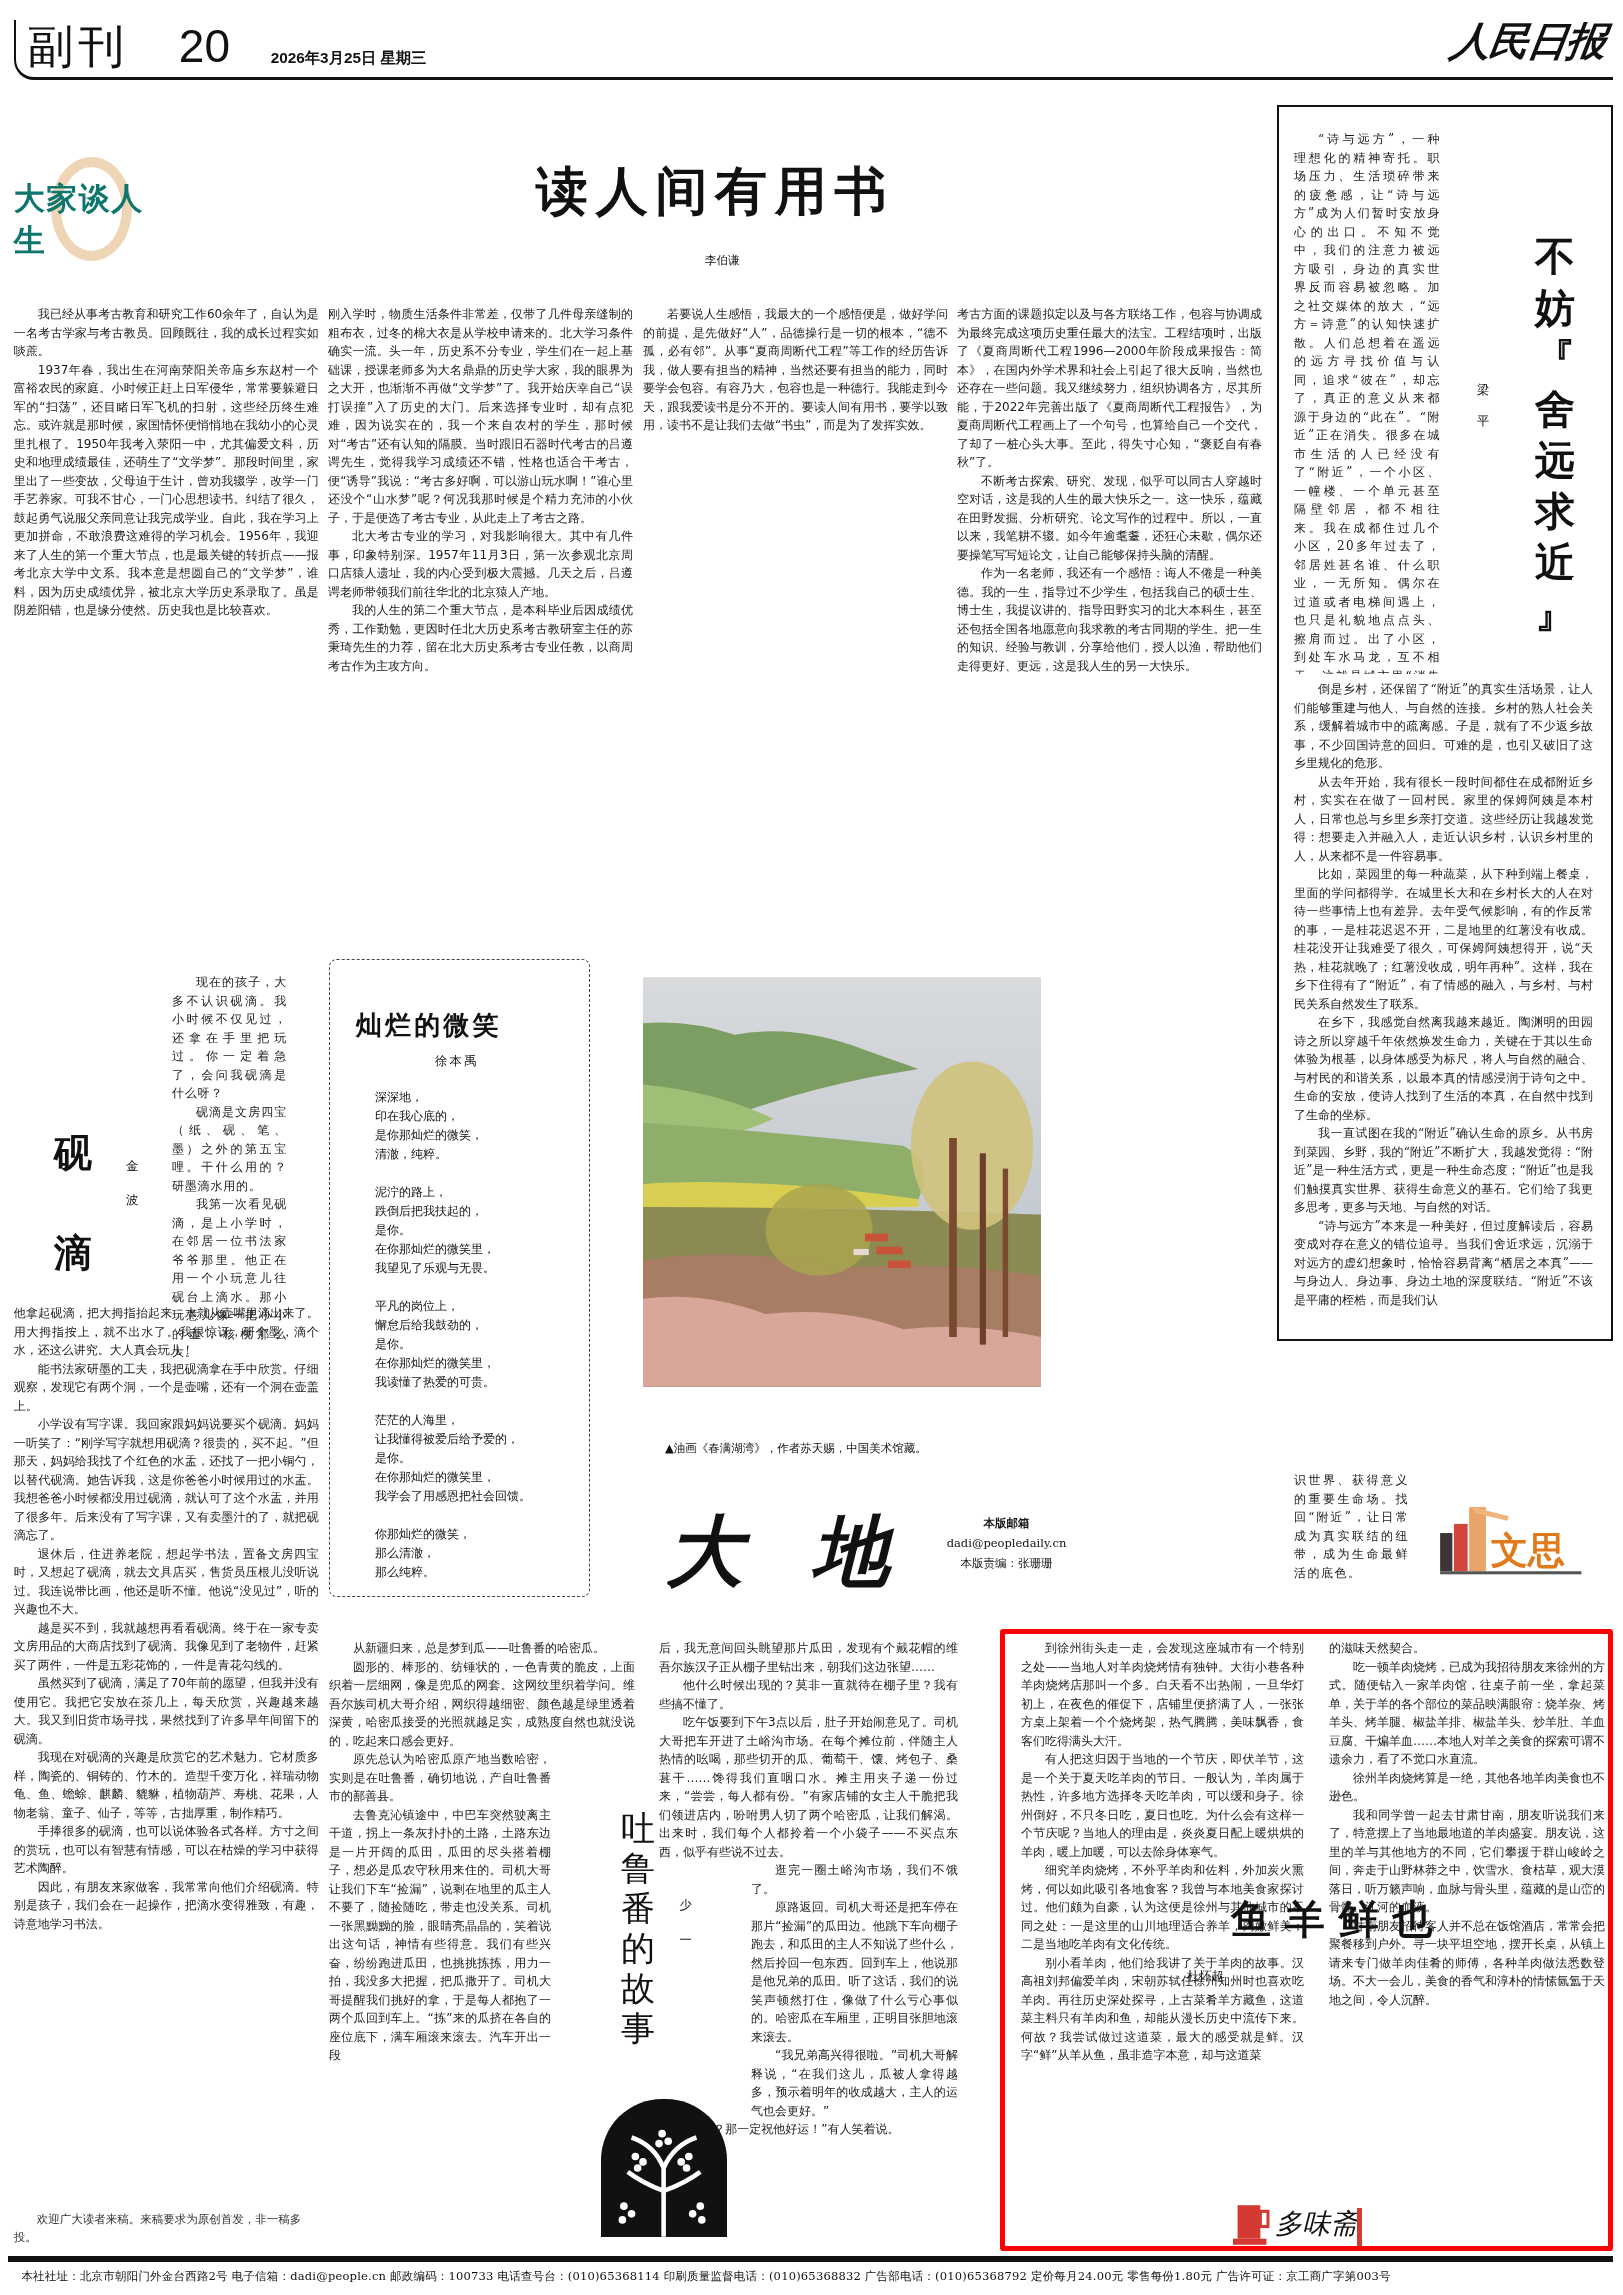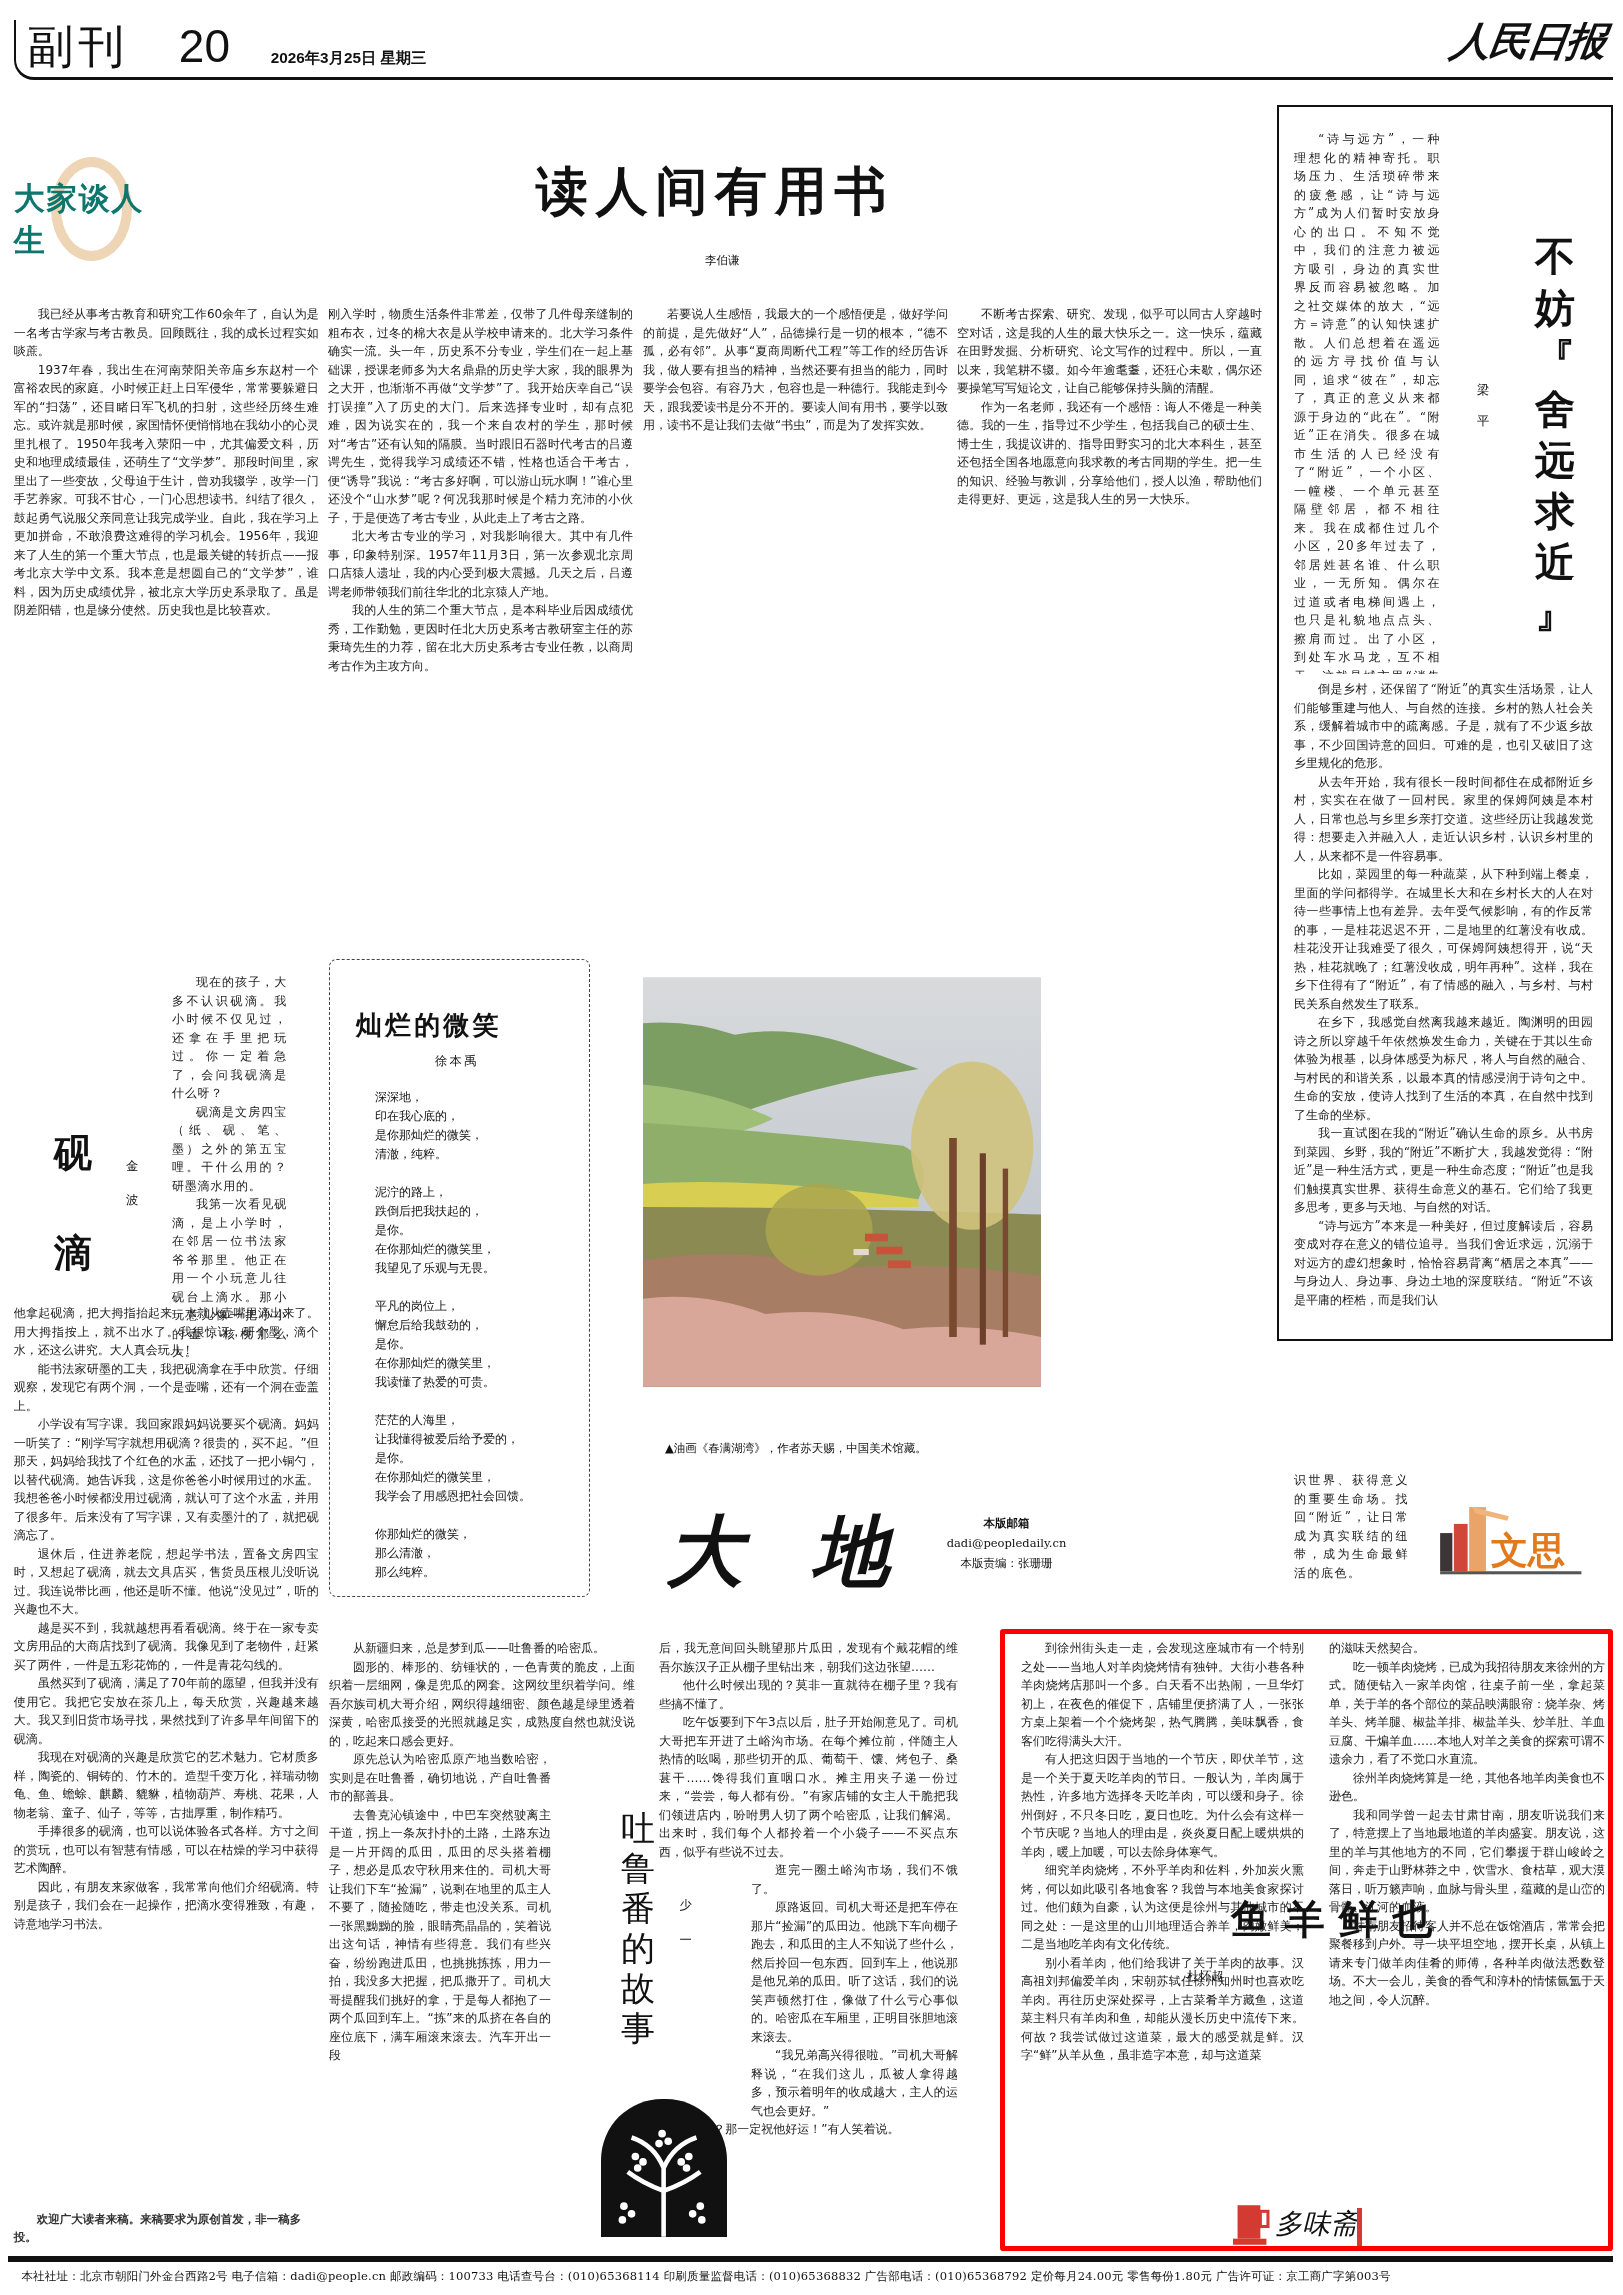--- a/index.html
+++ b/index.html
@@ -33,21 +33,21 @@
   #essay-top { left:1294px; top:130px; width:147px; font-family:"DejaVu Serif",serif; }
   #essay-full { left:1294px; top:680px; width:299px; font-family:"DejaVu Serif",serif; }
   #essay-bot { left:1294px; top:1471px; width:115px; font-family:"DejaVu Serif",serif; }
   #wensi-logo { left:1440px; top:1501px; width:153px; height:84px; }
 
   
   #yandi-title { left:50px; top:1103px; width:46px; font-size:38px; font-weight:bold; line-height:100px; font-family:"DejaVu Serif",serif; text-align:center; }
   #yandi-author { left:123px; top:1149px; width:18.4px; font-size:12.3px; line-height:34px; text-align:center; }
   #yandi-side { left:172px; top:973px; width:115px; }
   #yandi-full { left:13.8px; top:1304px; width:305px; }
-  #reader-note { left:13.8px; top:2210px; width:305px; font-family:"DejaVu Serif",serif; font-size:11.5px; line-height:18.4px; color:#333;font-weight:bold; }
+  #reader-note { left:13.8px; top:2210px; width:305px; font-family:"DejaVu Serif",serif; font-size:11.5px; line-height:18.4px; color:#333; }
 
   
   #poem-box { left:329px; top:959px; width:259px; height:636px; border:1.5px dashed #444; border-radius:7.7px; }
   #poem-title { left:356px; top:1000px; font-size:26px; font-weight:bold; letter-spacing:3.1px;margin-top:8px; }
   #poem-author { left:435px; top:1053px; font-size:12.3px; font-family:"DejaVu Serif",serif; letter-spacing:2.3px; }
   #poem-body { left:375px; top:1088px; width:207px; font-family:"DejaVu Serif",serif; font-size:12px; line-height:19px; }
   #poem-body .stanza { margin-bottom:19px; }
   #poem-body .line { display:block; }
 
   
@@ -99,20 +99,21 @@
 </div>
 <div class="abs txt col4" style="left:328px; top:305px;">
   <p style="text-indent:0">刚入学时，物质生活条件非常差，仅带了几件母亲缝制的粗布衣，过冬的棉大衣是从学校申请来的。北大学习条件确实一流。头一年，历史系不分专业，学生们在一起上基础课，授课老师多为大名鼎鼎的历史学大家，我的眼界为之大开，也渐渐不再做“文学梦”了。我开始庆幸自己“误打误撞”入了历史的大门。后来选择专业时，却有点犯难，因为说实在的，我一个来自农村的学生，那时候对“考古”还有认知的隔膜。当时跟旧石器时代考古的吕遵谔先生，觉得我学习成绩还不错，性格也适合干考古，便“诱导”我说：“考古多好啊，可以游山玩水啊！”谁心里还没个“山水梦”呢？何况我那时候是个精力充沛的小伙子，于是便选了考古专业，从此走上了考古之路。</p>
   <p>北大考古专业的学习，对我影响很大。其中有几件事，印象特别深。1957年11月3日，第一次参观北京周口店猿人遗址，我的内心受到极大震撼。几天之后，吕遵谔老师带领我们前往华北的北京猿人产地。</p>
   <p>我的人生的第二个重大节点，是本科毕业后因成绩优秀，工作勤勉，更因时任北大历史系考古教研室主任的苏秉琦先生的力荐，留在北大历史系考古专业任教，以商周考古作为主攻方向。</p>
 </div>
 <div class="abs txt col4" style="left:643px;">
   <p>若要说人生感悟，我最大的一个感悟便是，做好学问的前提，是先做好“人”，品德操行是一切的根本，“德不孤，必有邻”。从事“夏商周断代工程”等工作的经历告诉我，做人要有担当的精神，当然还要有担当的能力，同时要学会包容。有容乃大，包容也是一种德行。我能走到今天，跟我爱读书是分不开的。要读人间有用书，要学以致用，读书不是让我们去做“书虫”，而是为了发挥实效。</p>
 </div>
 <div class="abs txt col4" style="left:957px;">
+  <p style="text-indent:0">考古方面的课题拟定以及与各方联络工作，包容与协调成为最终完成这项历史重任最大的法宝。工程结项时，出版了《夏商周断代工程1996—2000年阶段成果报告：简本》，在国内外学术界和社会上引起了很大反响，当然也还存在一些问题。我又继续努力，组织协调各方，尽其所能，于2022年完善出版了《夏商周断代工程报告》，为夏商周断代工程画上了一个句号，也算给自己一个交代，了却了一桩心头大事。至此，得失寸心知，“褒贬自有春秋”了。</p>
   <p>不断考古探索、研究、发现，似乎可以同古人穿越时空对话，这是我的人生的最大快乐之一。这一快乐，蕴藏在田野发掘、分析研究、论文写作的过程中。所以，一直以来，我笔耕不辍。如今年逾耄耋，还狂心未歇，偶尔还要操笔写写短论文，让自己能够保持头脑的清醒。</p>
   <p>作为一名老师，我还有一个感悟：诲人不倦是一种美德。我的一生，指导过不少学生，包括我自己的硕士生、博士生，我提议讲的、指导田野实习的北大本科生，甚至还包括全国各地愿意向我求教的考古同期的学生。把一生的知识、经验与教训，分享给他们，授人以渔，帮助他们走得更好、更远，这是我人生的另一大快乐。</p>
 </div>
 
 <div id="essay-box" class="abs"></div>
 <div id="essay-title" class="abs">
   <div>不</div>
   <div>妨</div>
   <div>『</div>
   <div>舍</div>

